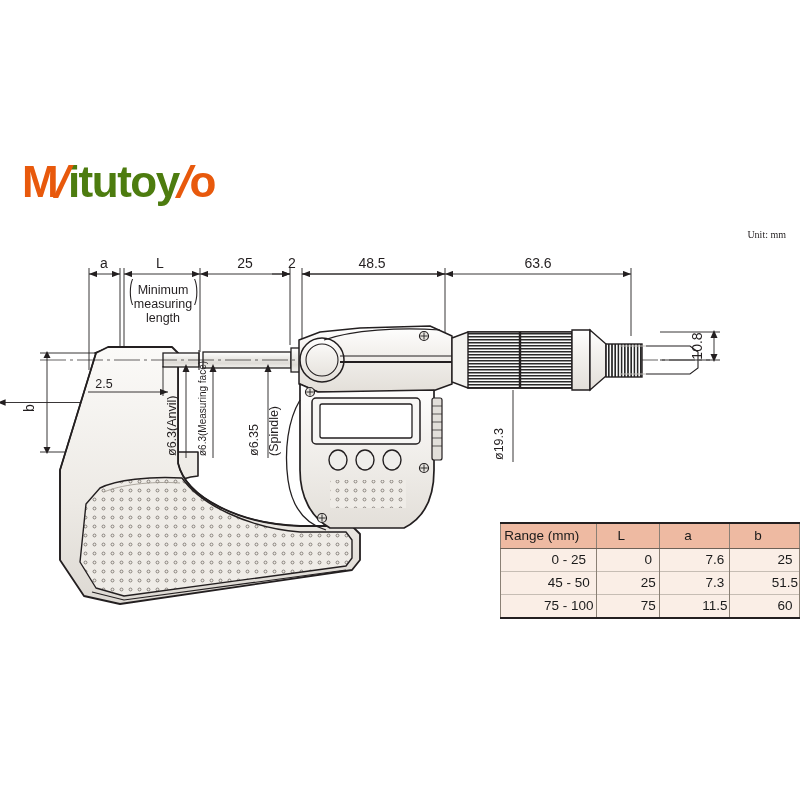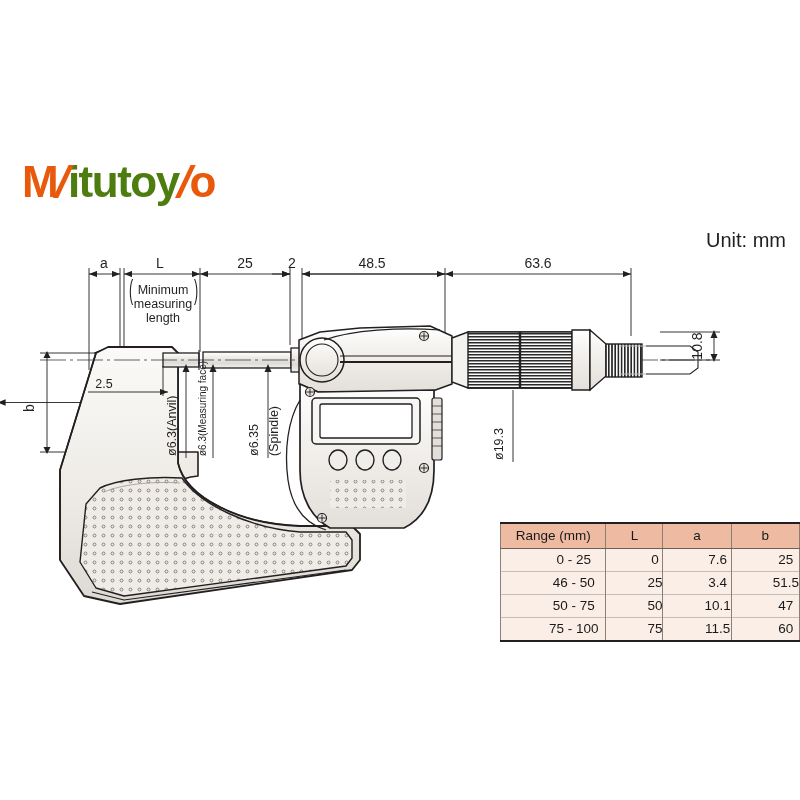--- a/index.html
+++ b/index.html
@@ -23,22 +23,23 @@
     white-space:nowrap;
   }
   .logo .slash{
     display:inline-block;
     transform:skewX(-16deg);
   }
 
   
   .unit-note{
     position:absolute;right:14px;top:229px;
-    font-size:20px;color:#231f20;
+    font-size:10px;color:#231f20;
     white-space:nowrap;
+    font-family:Liberation Serif, serif;
   }
 
   
   .spec-table{
     position:absolute;left:500px;top:522px;
     border-collapse:collapse;
     font-size:13.5px;
     color:#1a1a1a;
   }
   .spec-table td,.spec-table th{
@@ -46,21 +47,21 @@
     border-right:1px solid #8a8075;
     border-top:1px solid #c6bdb4;
     text-align:center;
     padding:3px 0 4px 0;
     font-weight:normal;
   }
   .spec-table thead th{
     background:#eebaa2;
     border-top:2.5px solid #231f20;
     border-bottom:1px solid #6d6258;
-    padding:4px 0 5px 0;
+    padding:4px 13px 5px 0;
   }
   .spec-table tbody td{ background:#faeee6;padding-left:41px; }
   .spec-table tbody tr:last-child td{
     border-bottom:2.5px solid #231f20;
   }
   .col-range{width:112px;}
   .col-l{width:56px;}
   .col-a{width:58px;}
   .col-b{width:58px;}
 
@@ -367,30 +368,24 @@
       </tr>
     </thead>
     <tbody>
       <tr>
         <td>0 - 25</td>
         <td>0</td>
         <td>7.6</td>
         <td>25</td>
       </tr>
       <tr>
-        <td>46 - 50</td>
+        <td>45 - 50</td>
         <td>25</td>
-        <td>3.4</td>
+        <td>7.3</td>
         <td>51.5</td>
-      </tr>
-      <tr>
-        <td>50 - 75</td>
-        <td>50</td>
-        <td>10.1</td>
-        <td>47</td>
       </tr>
       <tr>
         <td>75 - 100</td>
         <td>75</td>
         <td>11.5</td>
         <td>60</td>
       </tr>
     </tbody>
   </table>
 

